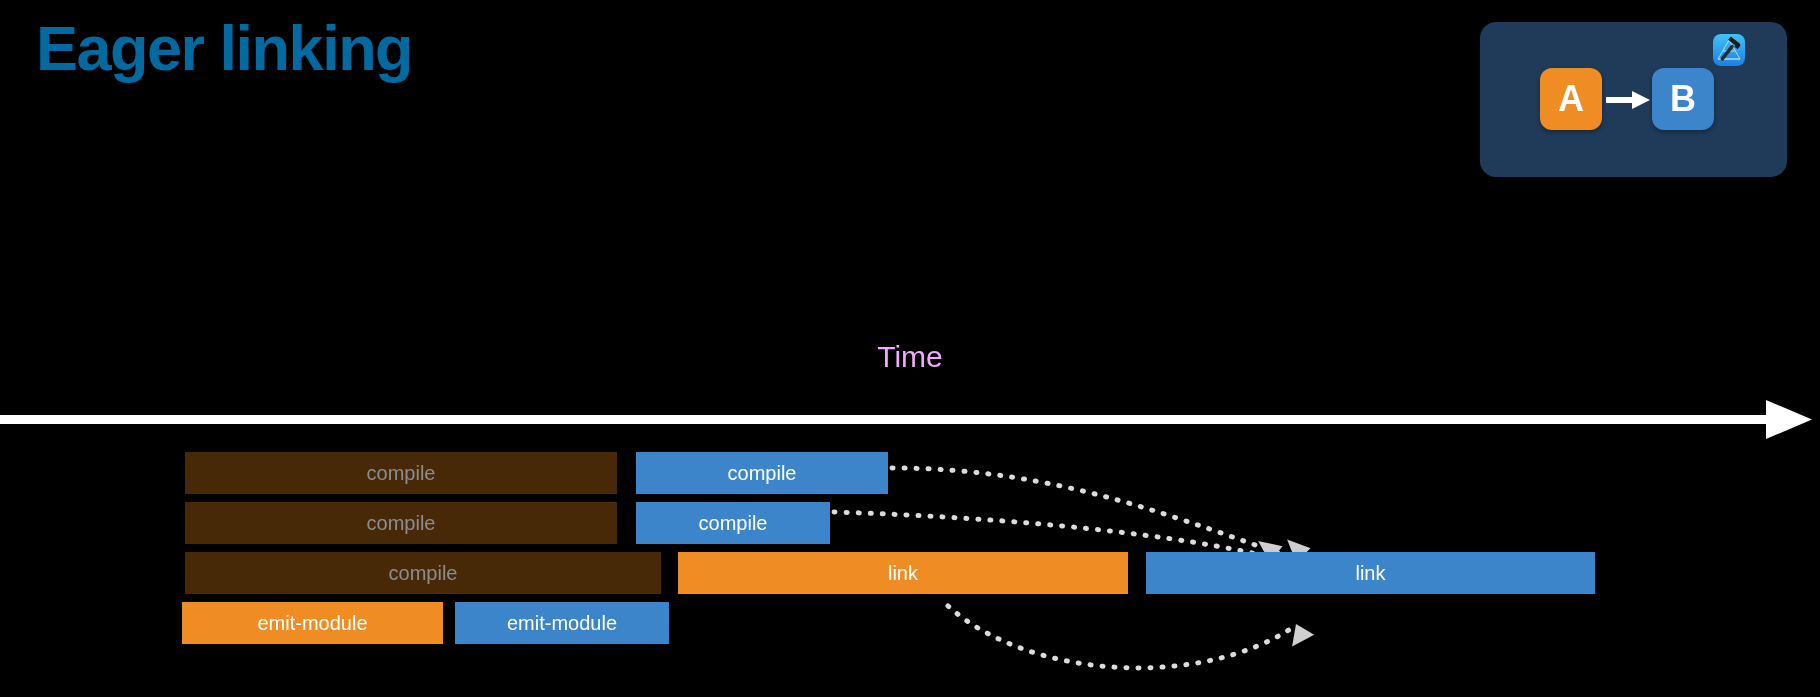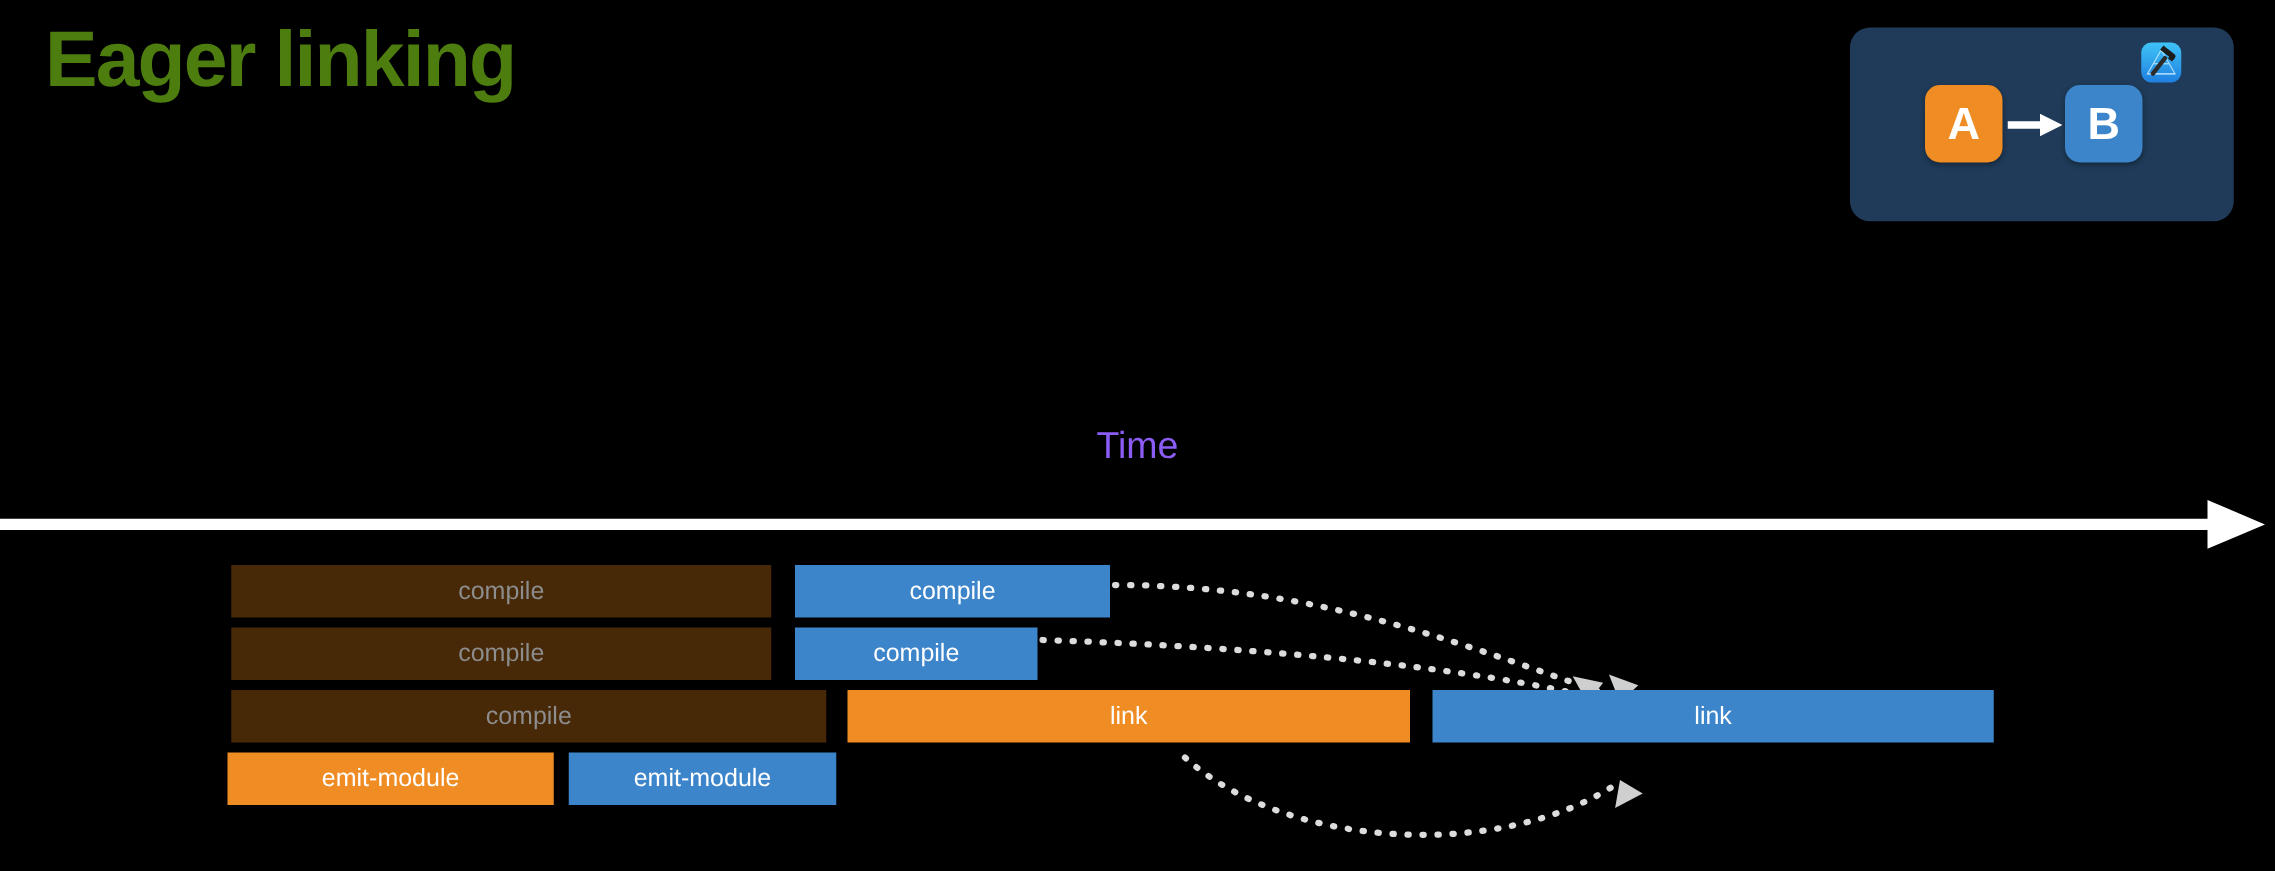--- a/index.html
+++ b/index.html
@@ -10,21 +10,21 @@
     font-family: "Liberation Sans", sans-serif;
   }
   #root { position: relative; width: 1820px; height: 697px; background: #000; }
 
   
   .slide-title {
     position: absolute;
     left: 36px; top: 14px;
     font-size: 63px;
     font-weight: bold;
-    color: #4d7c0f;
+    color: #0369a1;
     letter-spacing: -1.5px;
     line-height: 1.1;
   }
 
   
   .module-panel {
     position: absolute;
     left: 1480px; top: 22px;
     width: 307px; height: 155px;
     background: #1f3b59;
@@ -50,21 +50,21 @@
     left: 232px; top: 11px;
     width: 34px; height: 34px;
   }
 
   
   .time-label {
     position: absolute;
     left: 0; top: 340px; width: 1820px;
     text-align: center;
     font-size: 30px;
-    color: #8b5cf6;
+    color: #f0abfc;
   }
   .time-axis {
     position: absolute;
     left: 0; top: 395px;
     width: 1820px; height: 55px;
   }
 
   
   .bars-layer { position: absolute; left: 0; top: 0; width: 1820px; height: 697px; }
   .bar {

